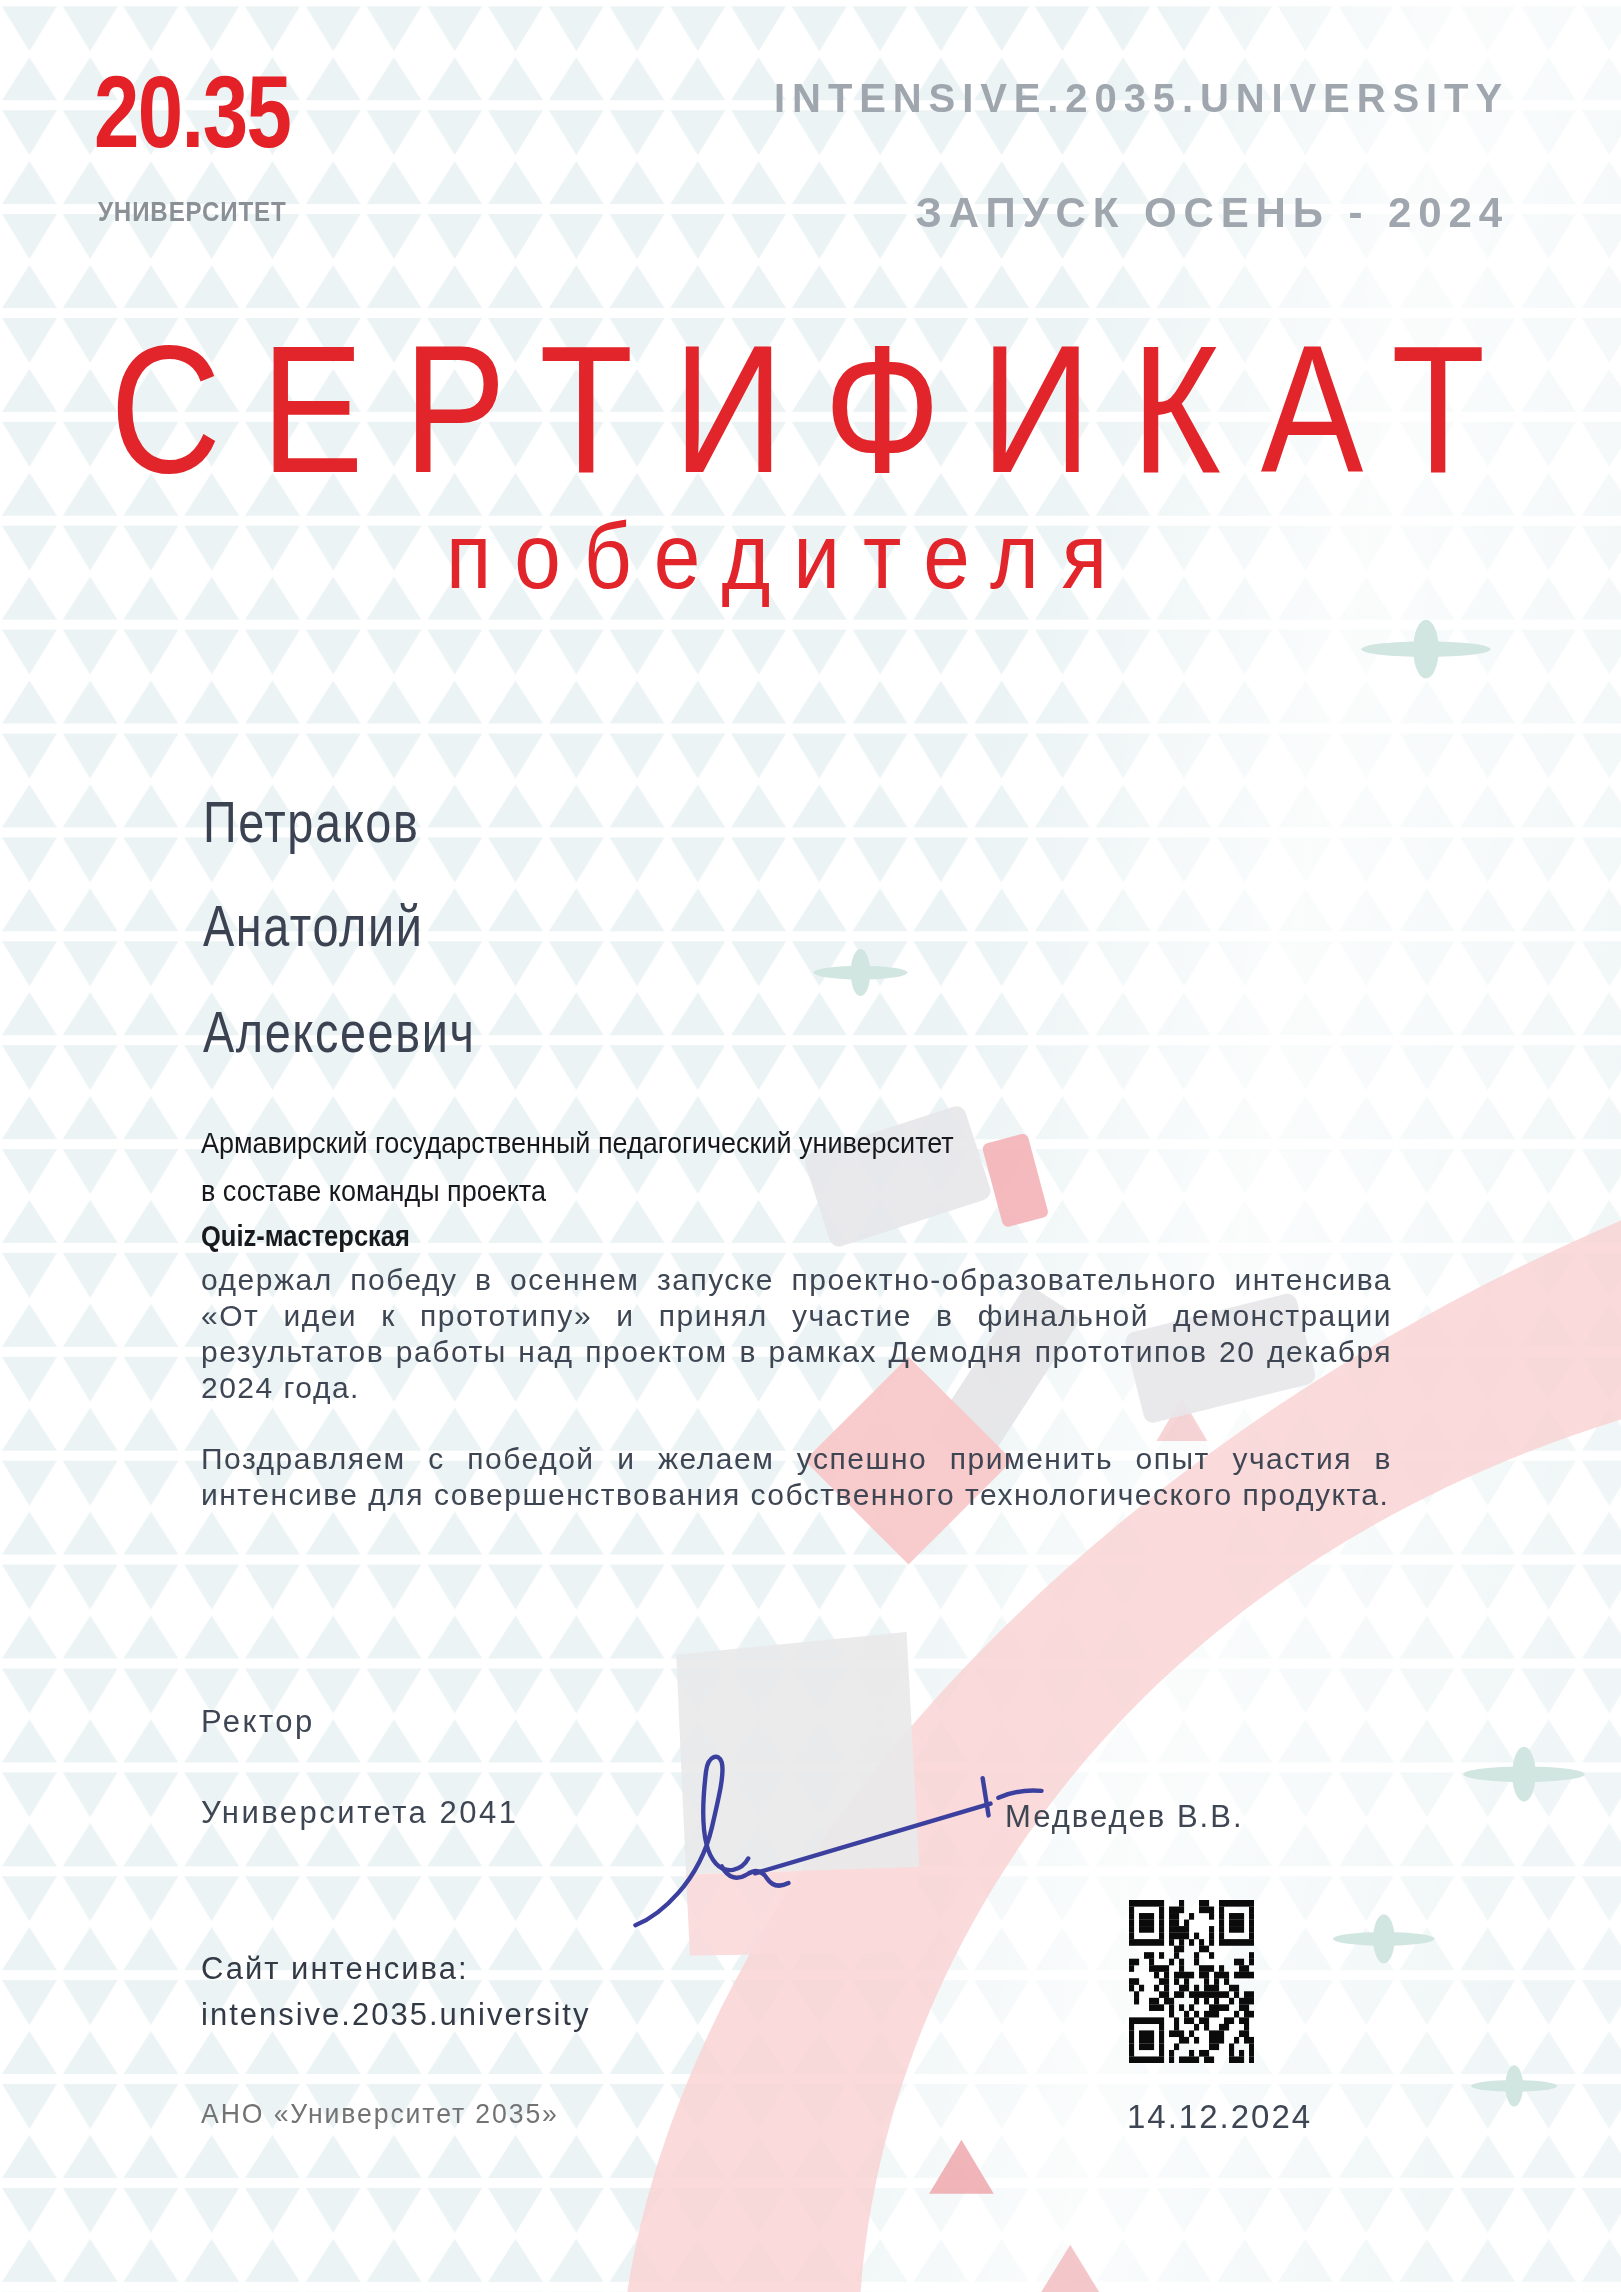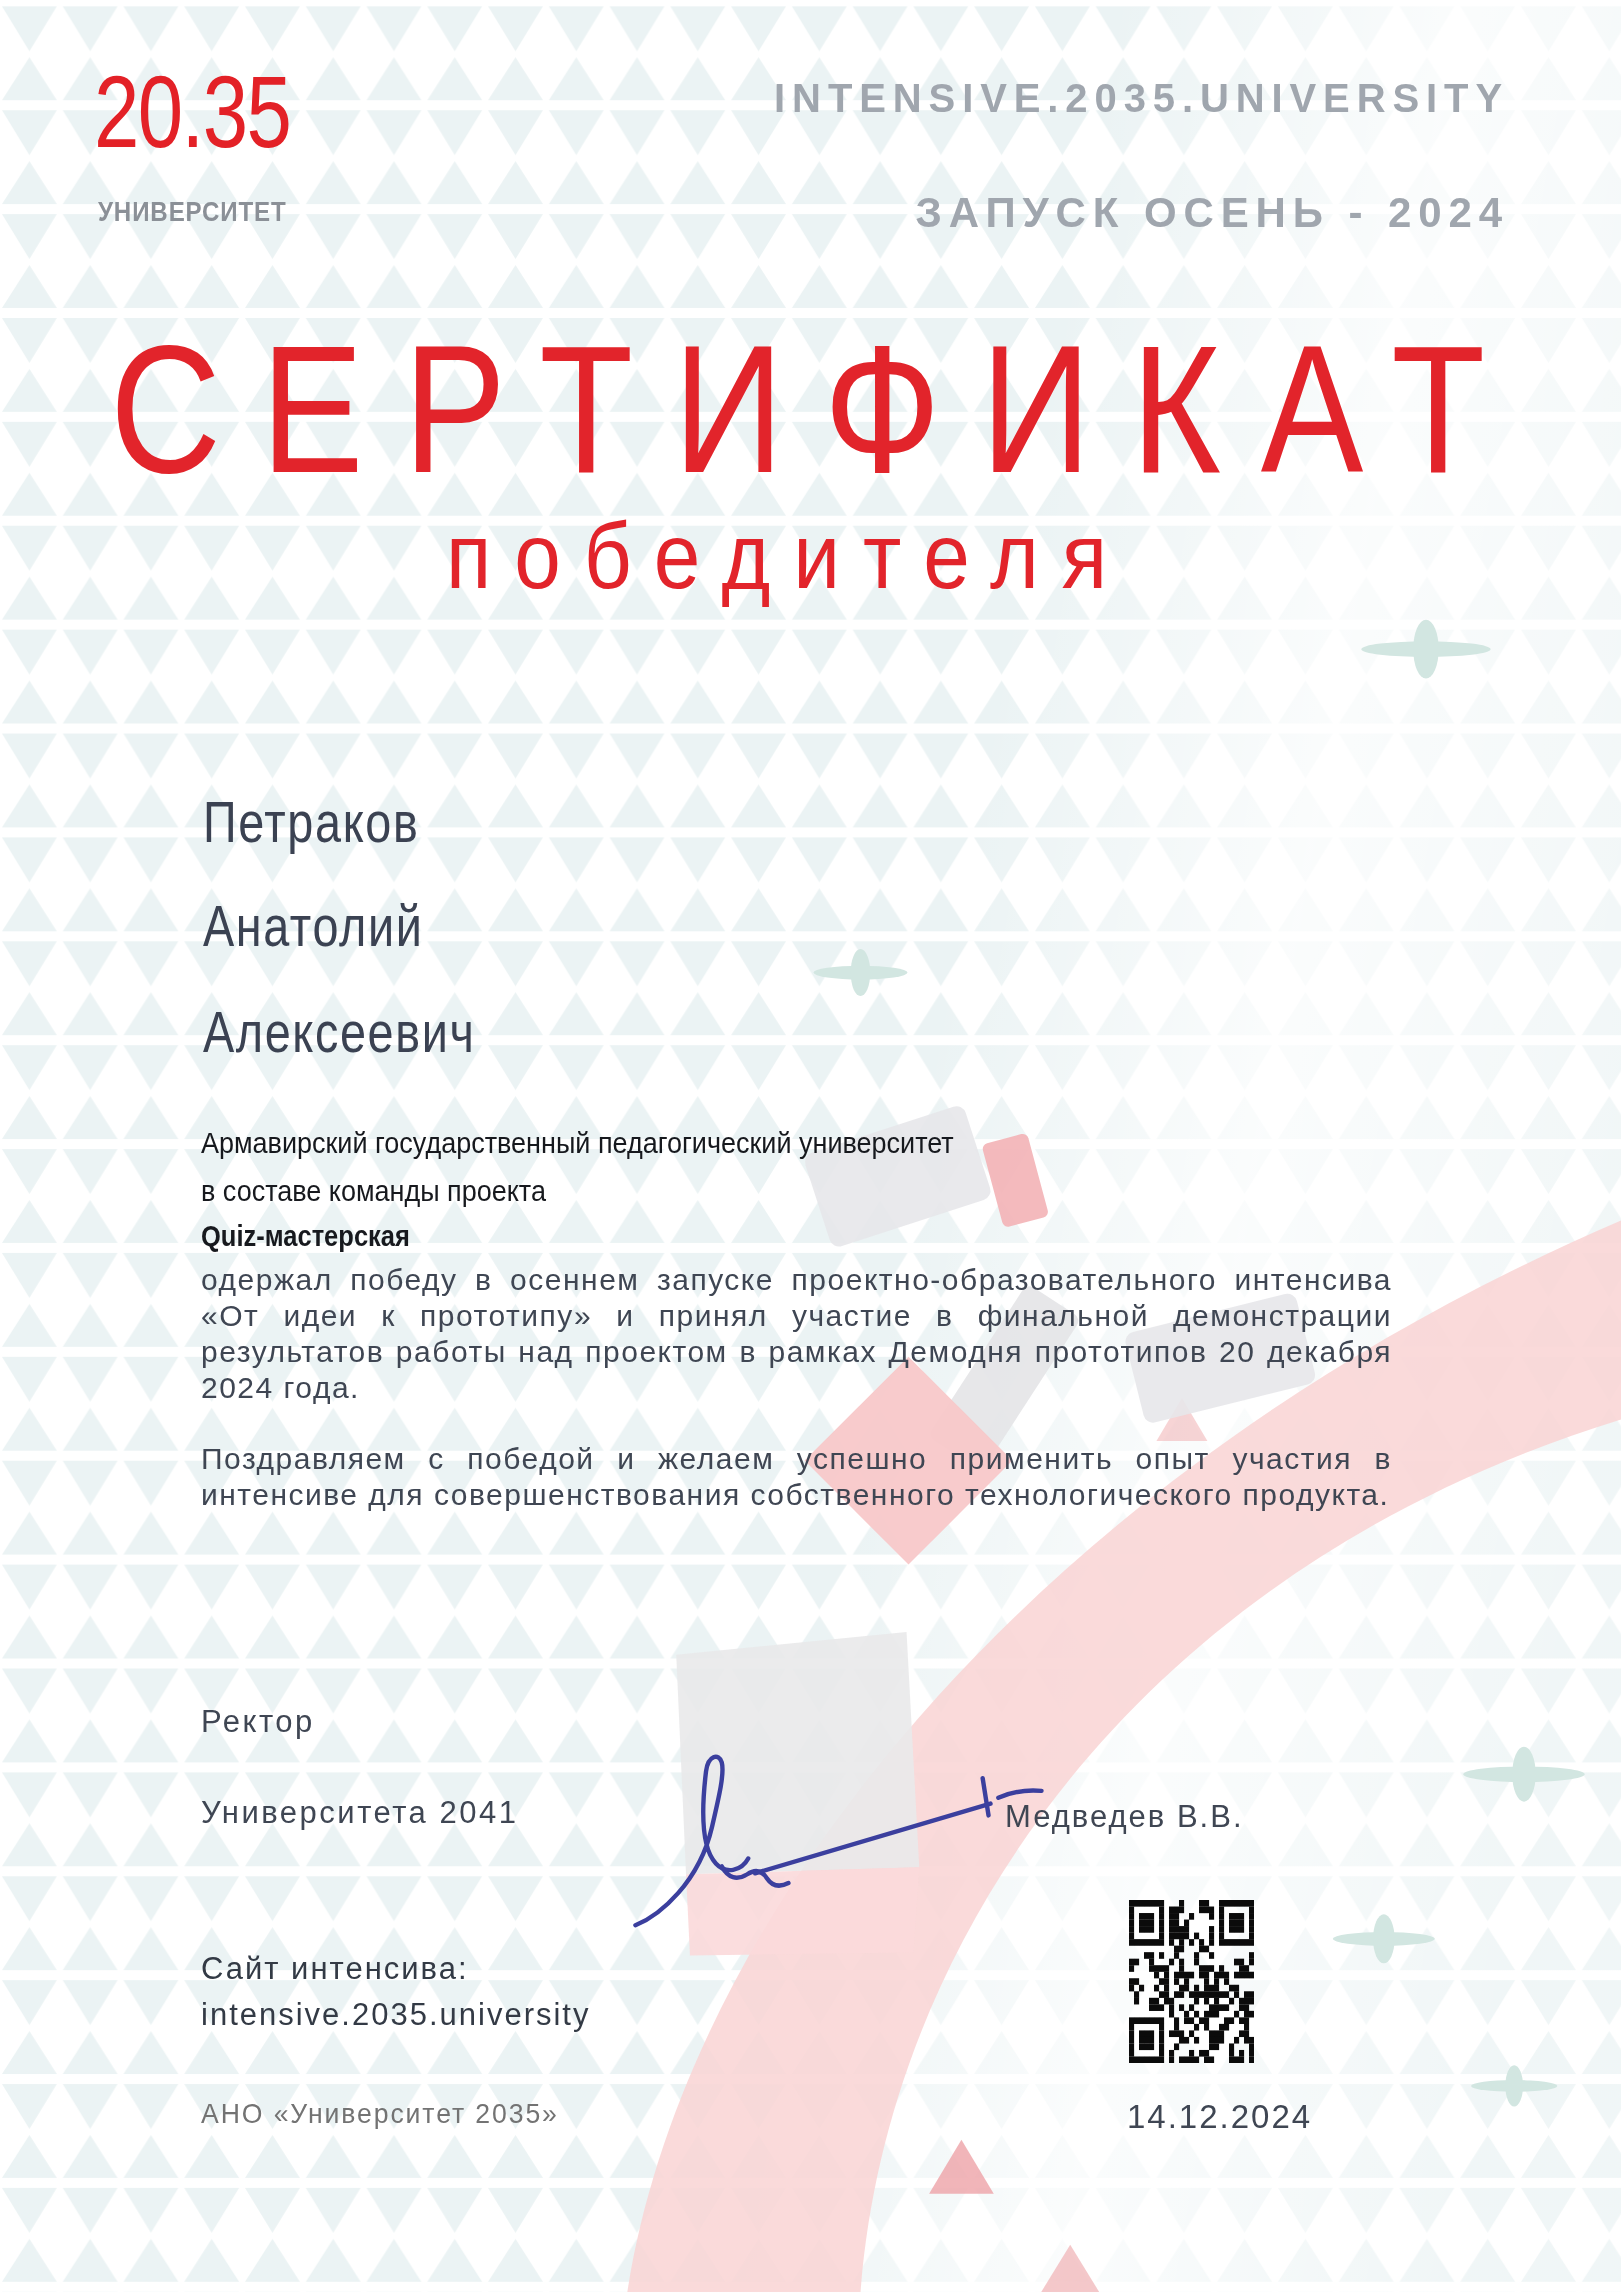--- a/index.html
+++ b/index.html
@@ -7,21 +7,21 @@
     position:relative;width:1621px;height:2293px;overflow:hidden;background:#ffffff;
     font-family:"Liberation Sans", sans-serif;color:#3f4653;
   }
   #pattern-layer,#deco-layer{position:absolute;left:0;top:0;width:1621px;height:2293px;}
   #pattern-layer{z-index:0;}
   #soften{position:absolute;left:0;top:0;width:1621px;height:2293px;z-index:1;
     background:linear-gradient(100deg, rgba(255,255,255,0) 55%, rgba(255,255,255,.78) 72%, rgba(255,255,255,.25) 92%);}
   #deco-layer{z-index:2;}
   .txt{position:absolute;white-space:nowrap;line-height:1;z-index:3;}
   .cond{display:inline-block;transform-origin:left top;}
-  .logo-num{left:94px;top:61px;font-size:102px;font-weight:normal;color:#e32127;letter-spacing:-2px;}
+  .logo-num{left:94px;top:61px;font-size:102px;font-weight:bold;color:#e32127;letter-spacing:-2px;}
   .logo-word{left:98px;top:198px;font-size:27.4px;font-weight:bold;color:#8b9097;letter-spacing:1px;}
   .hdr{right:112px;text-align:right;color:#a0a6ae;font-weight:bold;}
   .hdr1{top:78px;font-size:40px;letter-spacing:6.9px;}
   .hdr2{top:192px;font-size:42px;letter-spacing:6.9px;}
   .title-main{left:110px;top:319px;font-size:181px;color:#e2242b;letter-spacing:47px;}
   .title-sub{left:446px;top:510px;font-size:93px;color:#e2242b;letter-spacing:25.5px;}
   .intro{left:201px;top:668px;font-size:30px;letter-spacing:2.9px;color:#3f4653;}
   .name{left:203px;font-size:57px;letter-spacing:2px;color:#3b4252;}
   .blk{left:201px;color:#17191e;font-size:30px;}
   .team-bold{font-weight:bold;}

